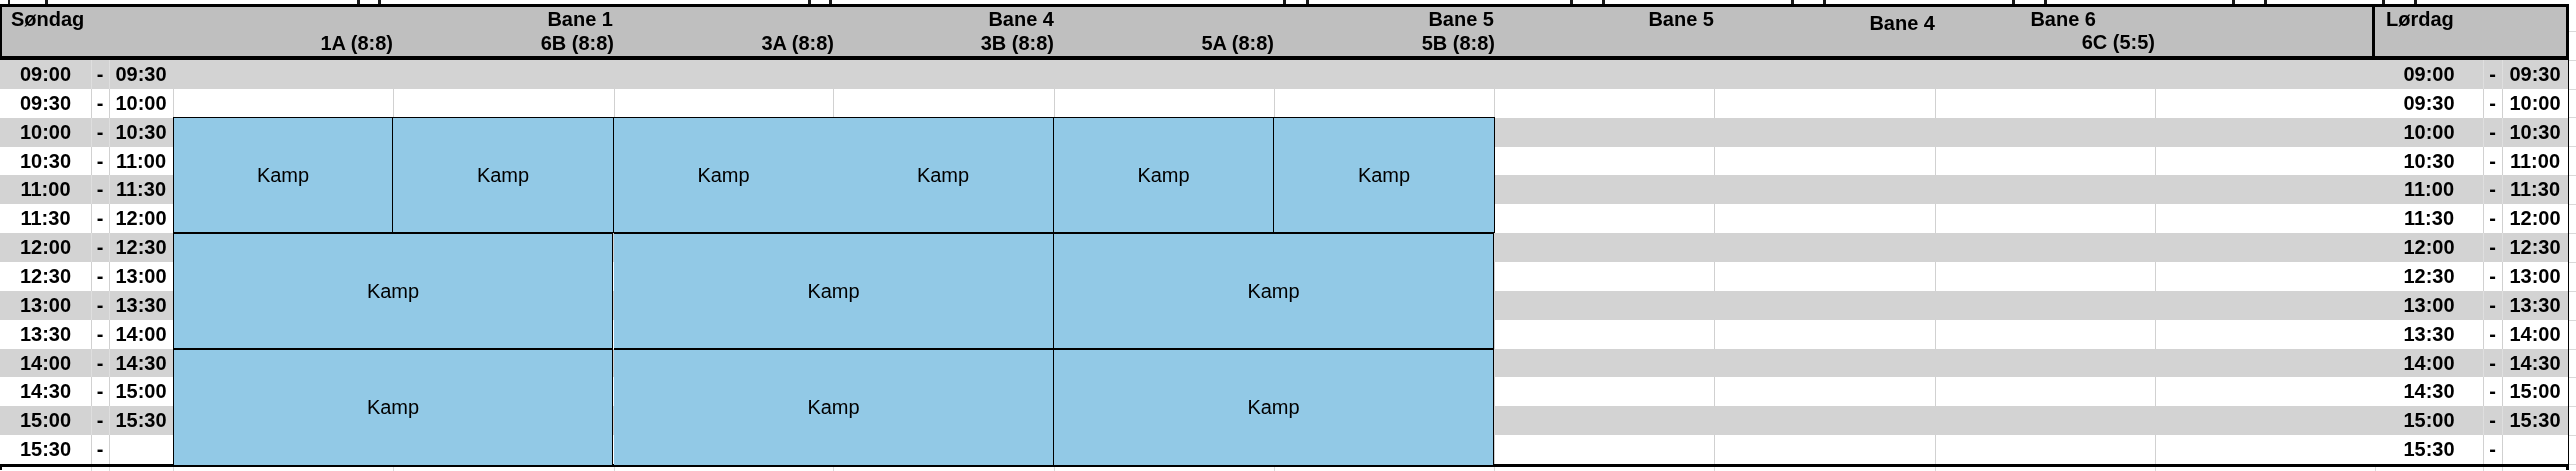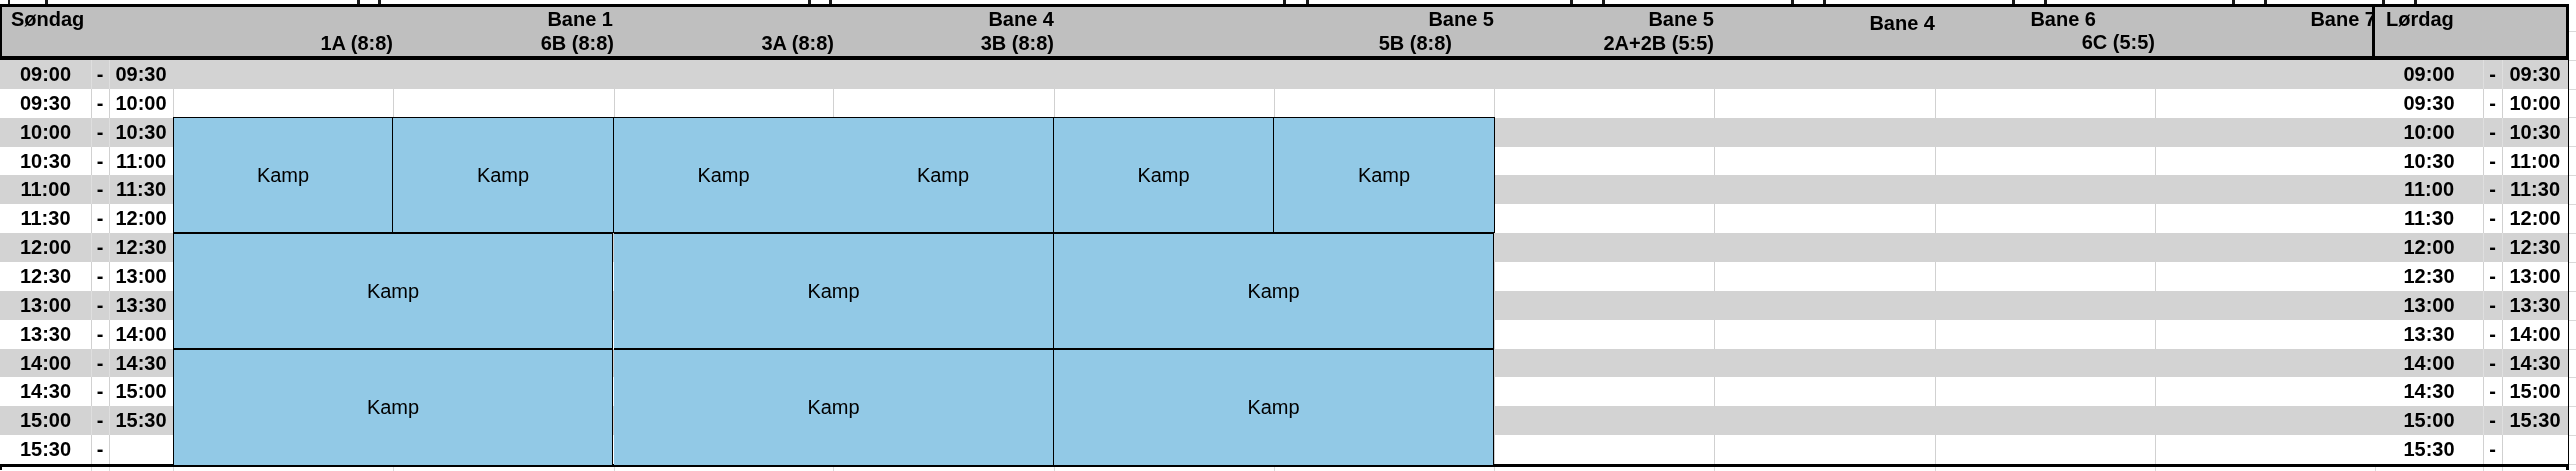--- a/index.html
+++ b/index.html
@@ -59,29 +59,28 @@
   <div class="blk" style="left:0;top:464px;width:2568px;height:2.8px"></div>
   <div class="blk" style="left:2372px;top:6.6px;width:2.8px;height:457px"></div>
 
   <div class="hcell hday" style="left:0;top:6.6px;width:173px">Søndag</div>
   <div class="hcell" style="left:173px;top:6.6px;width:440px">Bane 1</div>
   <div class="hcell" style="left:614px;top:6.6px;width:440px">Bane 4</div>
   <div class="hcell" style="left:1054px;top:6.6px;width:440px">Bane 5</div>
   <div class="hcell" style="left:1494px;top:6.6px;width:220px">Bane 5</div>
   <div class="hcell" style="left:1714px;top:11px;width:221px">Bane 4</div>
   <div class="hcell" style="left:1876px;top:6.6px;width:220px">Bane 6</div>
-  <div class="hcell" style="left:2155px;top:6.6px;width:221px">Bane 7</div>
   <div class="hcell hday" style="left:2375px;top:6.6px;width:193px">Lørdag</div>
 
   <div class="hcell" style="left:173px;top:31px;width:220px">1A (8:8)</div>
   <div class="hcell" style="left:393px;top:31px;width:221px">6B (8:8)</div>
   <div class="hcell" style="left:614px;top:31px;width:220px">3A (8:8)</div>
   <div class="hcell" style="left:833px;top:31px;width:221px">3B (8:8)</div>
-  <div class="hcell" style="left:1231px;top:31px;width:221px">5B (8:8)</div>
-  <div class="hcell" style="left:1494px;top:31px;width:220px">2A+2B (5:5)</div>
+  <div class="hcell" style="left:1054px;top:31px;width:220px">5A (8:8)</div>
+  <div class="hcell" style="left:1274px;top:31px;width:221px">5B (8:8)</div>
   <div class="hcell" style="left:1714px;top:31px;width:221px"></div>
   <div class="hcell" style="left:1935px;top:30px;width:220px">6C (5:5)</div>
   <div class="hcell" style="left:2155px;top:31px;width:221px"></div>
 
   <div class="rows">
     <div class="trow g">
       <div class="tc left">
           <span class="ts">09:00</span>
           <span class="td">-</span>
           <span class="te">09:30</span>

